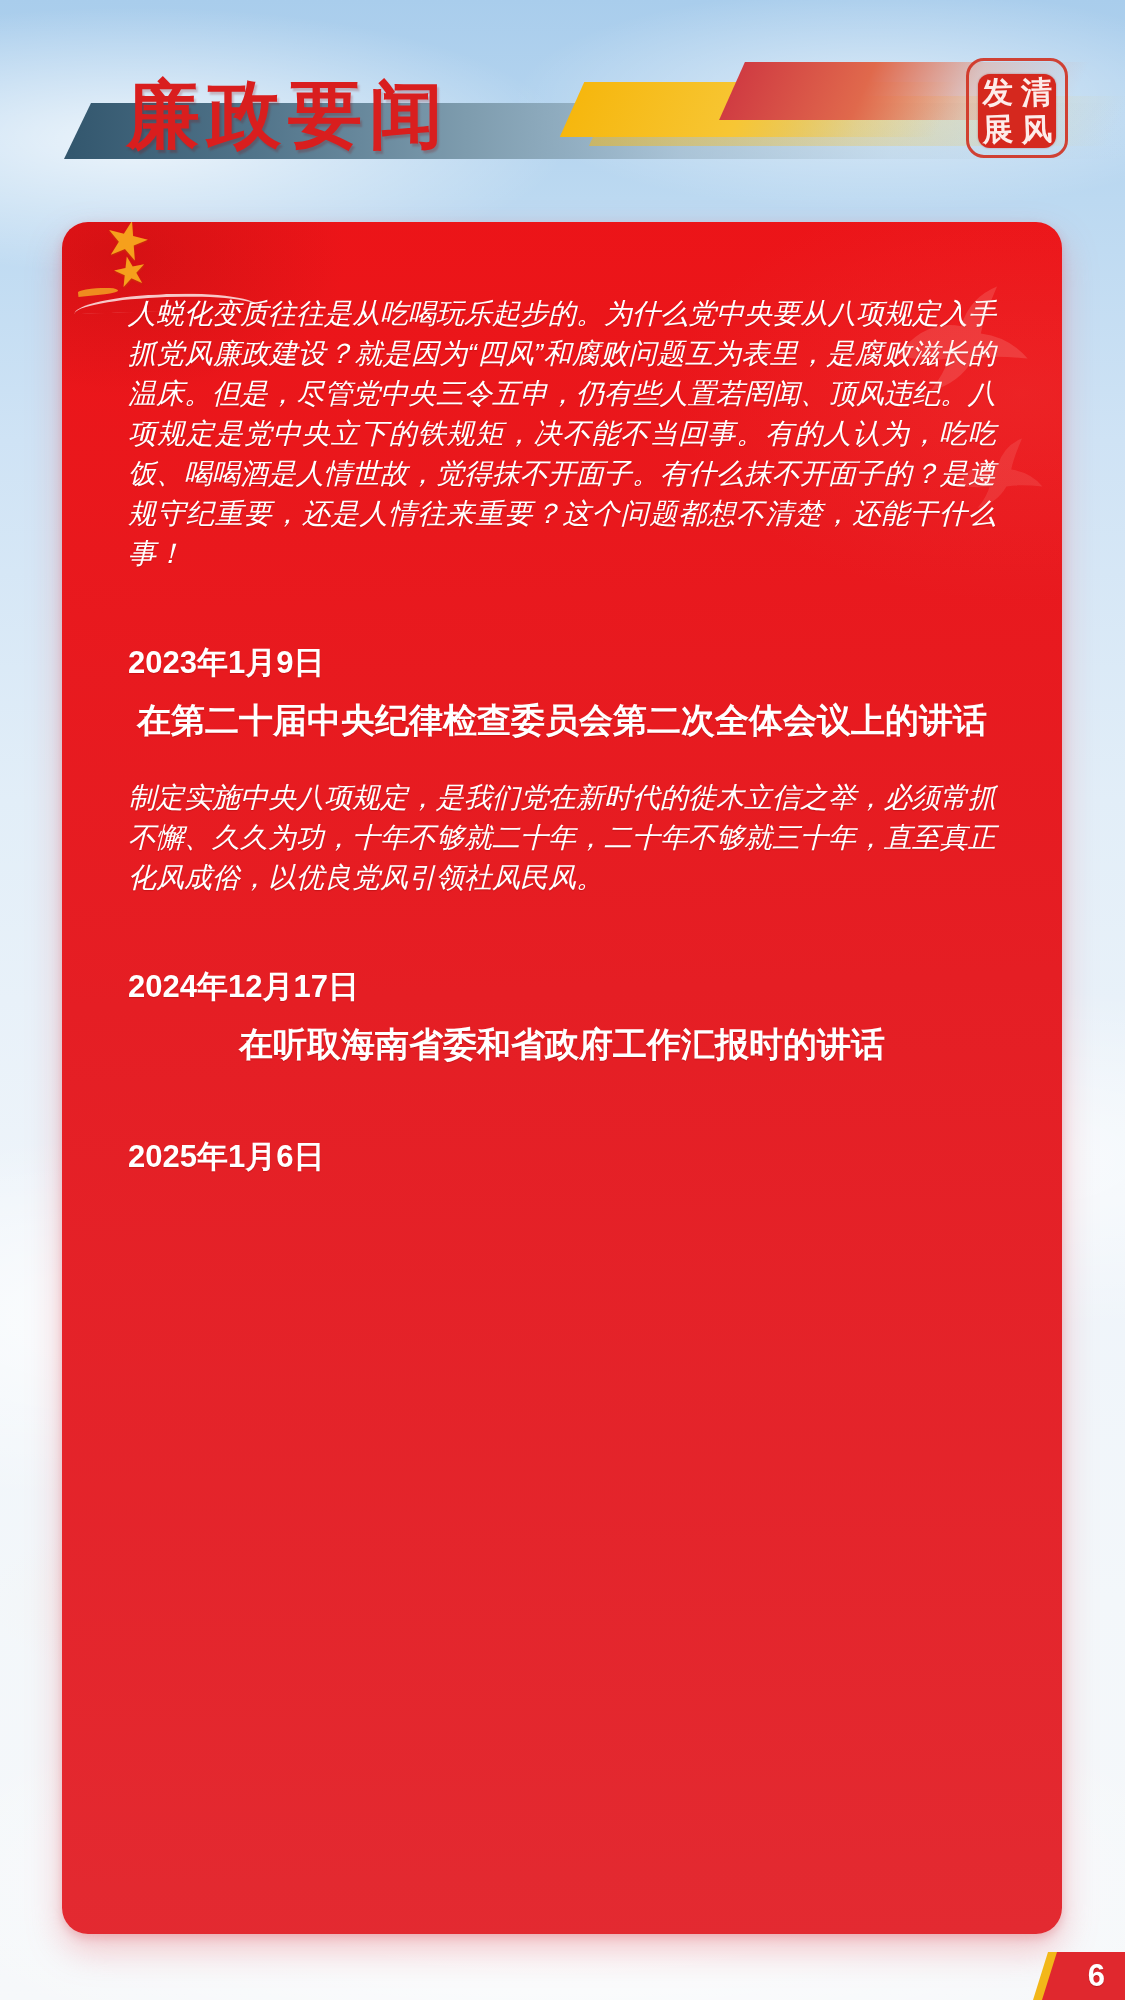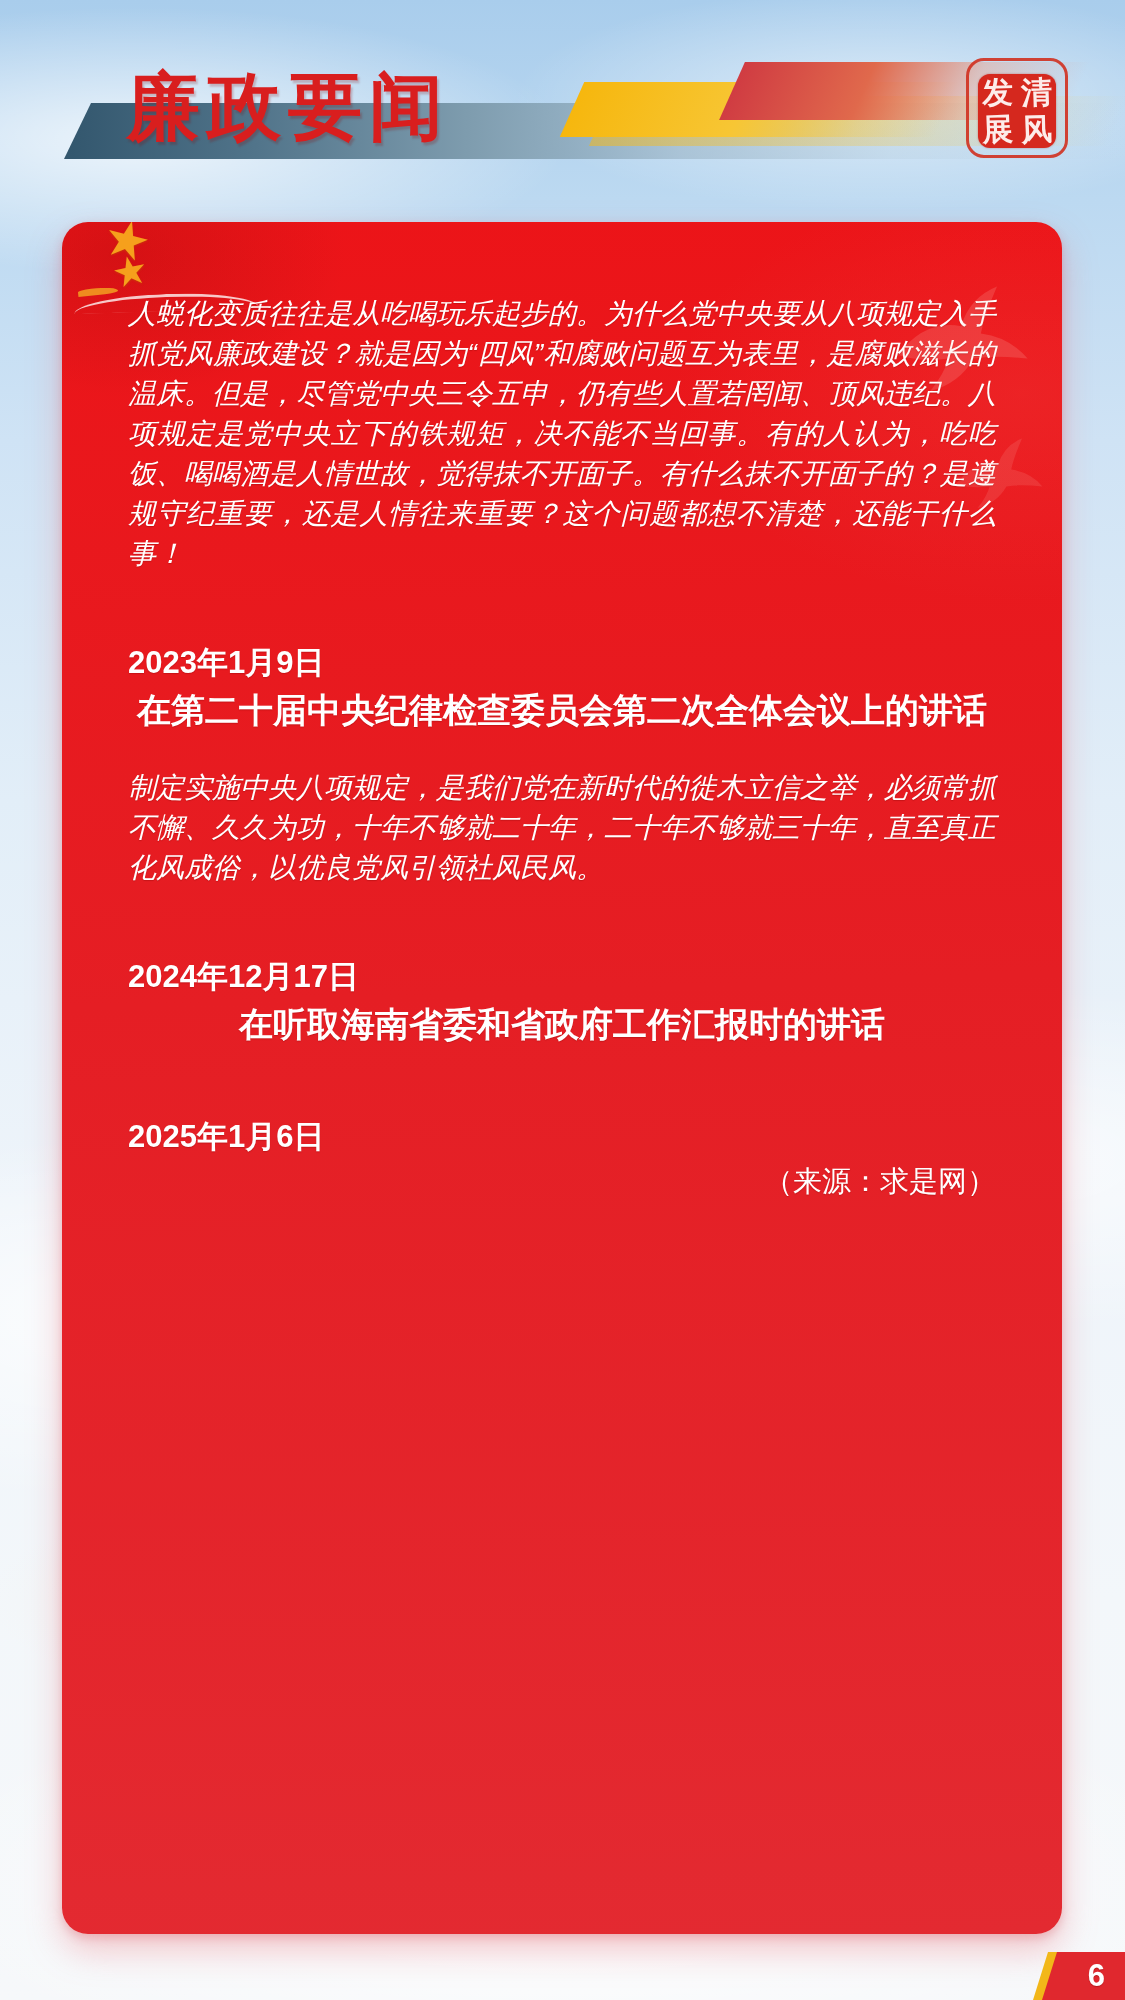--- a/index.html
+++ b/index.html
@@ -35,21 +35,21 @@
   }
   .accent-yellow{
     left:572px;top:82px;width:375px;height:55px;
     background:linear-gradient(90deg,#f6b70e 0%,#f7c634 45%,rgba(248,200,63,.30) 78%,rgba(248,200,63,0) 100%);
   }
   .accent-red{
     left:732px;top:62px;width:345px;height:58px;
     background:linear-gradient(90deg,#d03c42 0%,#e0694c 38%,rgba(238,150,122,.40) 70%,rgba(240,170,150,0) 100%);
   }
   .page-title{
-    position:absolute;left:126px;top:64px;margin:0;
+    position:absolute;left:126px;top:72px;margin:0;
     font-family:"DejaVu Serif","Liberation Serif",serif;
     font-size:74px;line-height:84px;font-weight:900;
     color:#d91e1e;letter-spacing:7px;
     text-shadow:2px 3px 2px rgba(130,10,10,.22);
   }
   
   .seal{
     position:absolute;left:978px;top:74px;width:78px;height:74px;
     background:#d5281e;border-radius:12px;
     display:grid;grid-template-columns:1fr 1fr;grid-template-rows:1fr 1fr;
@@ -84,21 +84,21 @@
     text-align:justify;text-justify:inter-character;
     text-shadow:0 1px 1px rgba(140,10,10,.35);
     font-style:italic;
   }
   .speech{margin-top:66px;}
   .sec-date{
     text-align:left;font-weight:bold;font-size:31px;line-height:46px;
     text-shadow:0 1px 1px rgba(140,10,10,.35);
   }
   .sec-title{
-    text-align:center;font-weight:bold;font-size:34px;line-height:48px;margin-top:0;
+    text-align:center;font-weight:bold;font-size:34px;line-height:48px;margin-top:10px;
     text-shadow:0 1px 1px rgba(140,10,10,.35);
   }
   .speech .body-text{margin-top:34px;}
   .source-line{
     margin-top:42px;text-align:right;font-size:29px;line-height:42px;
     text-shadow:0 1px 1px rgba(140,10,10,.35);
   }
 
   
   .stars{position:absolute;left:0;top:0;width:300px;height:120px;pointer-events:none;}
@@ -179,21 +179,20 @@
 
     <section class="speech">
       <div class="sec-date">2024年12月17日</div>
       <div class="sec-title">在听取海南省委和省政府工作汇报时的讲话</div>
     </section>
 
     <section class="speech">
       <div class="sec-date">2025年1月6日</div>
     </section>
 
-    <p class="source-line">（来源：求是网）</p>
   </div>
 
   <div class="page-chip">
     <span class="chip-stripe"></span>
     <span class="chip-body"></span>
     <span class="chip-num">6</span>
   </div>
 
 </div>
 

